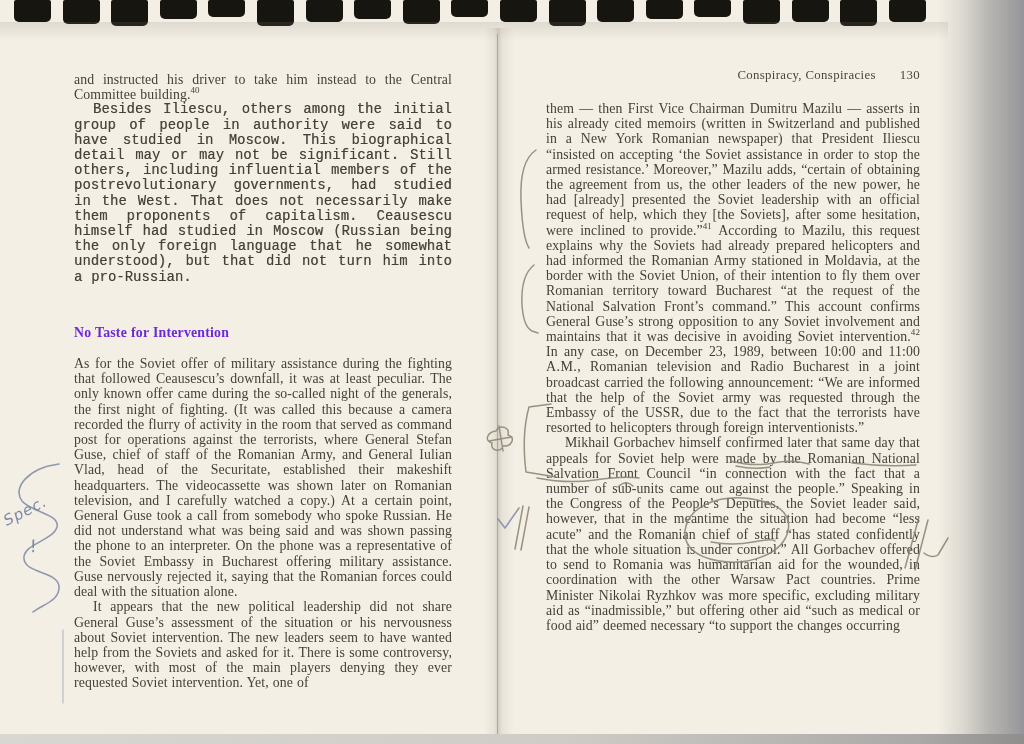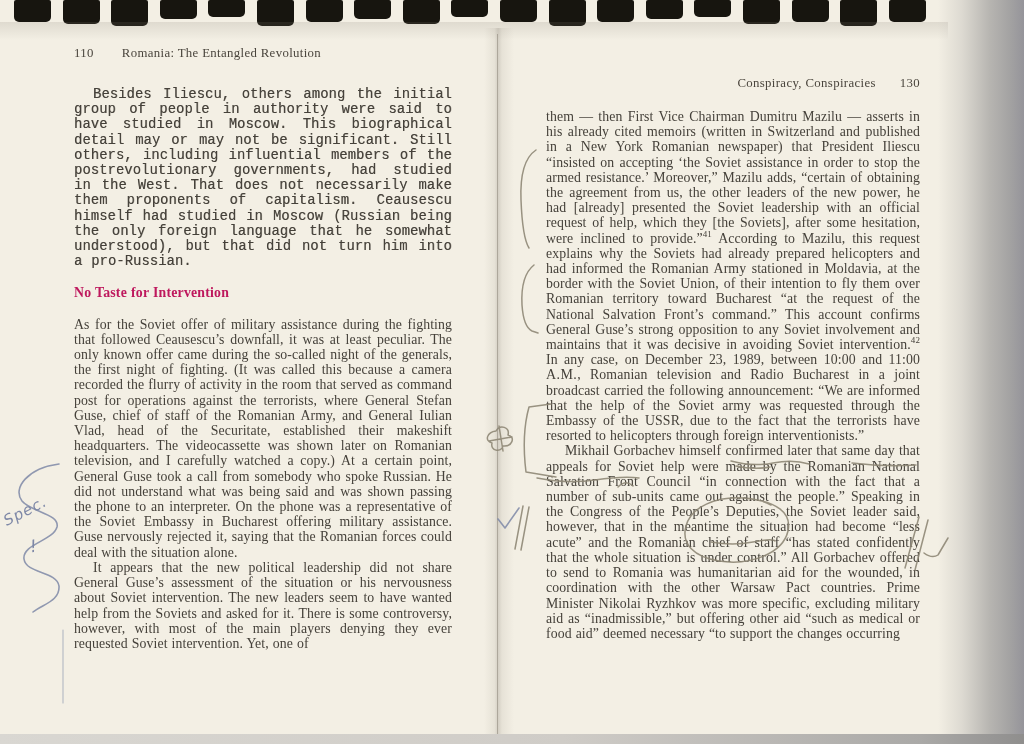--- a/index.html
+++ b/index.html
@@ -22,31 +22,31 @@
   .edge-right{position:absolute;top:0;right:0;width:86px;height:100%;
     background:linear-gradient(90deg,rgba(181,179,175,0) 0%,rgba(187,185,181,.4) 28%,#b7b5b1 60%,#a3a2a2 84%,#95949a 100%);}
   .edge-bottom{position:absolute;left:0;bottom:0;width:100%;height:10px;
     background:linear-gradient(90deg,#d9d7d2 0%,#cfccc7 55%,#aaa9a7 90%,#8f8e8d 100%);}
   .gutter{position:absolute;left:484px;top:28px;width:30px;height:708px;
     background:linear-gradient(90deg,rgba(120,112,98,0) 0%,rgba(120,112,98,.10) 35%,rgba(100,92,80,.22) 47%,rgba(120,112,98,.10) 60%,rgba(120,112,98,0) 100%);}
   .gutter-line{position:absolute;left:497px;top:34px;width:1px;height:700px;background:rgba(110,102,90,.40);}
   
   .page{position:absolute;}
   .page-left{left:74px;top:46px;width:378px;}
-  .page-right{left:546px;top:76px;width:374px;}
+  .page-right{left:546px;top:68px;width:374px;}
   .pg-header{display:flex;font-size:12.8px;letter-spacing:.35px;color:#4a453d;}
   .page-left .pg-header{gap:28px;}
   .page-right .pg-header{justify-content:flex-end;gap:24px;}
   .body-left{margin-top:26px;}
   .body-right{margin-top:18px;}
   .bodytext{font-size:13.8px;line-height:15.2px;text-align:justify;letter-spacing:.1px;word-spacing:.4px;}
   .bodytext p{margin:0;}
   .indent{text-indent:19px;}
   .ghost{text-shadow:.4px 0 0 rgba(70,64,55,.5);font-family:Liberation Mono, monospace;}
-  h3.sec{font-size:13.8px;margin:16px 0 16px;letter-spacing:.2px;color:#be185d;}
+  h3.sec{font-size:13.8px;margin:40px 0 16px;letter-spacing:.2px;color:#6d28d9;}
   sup{font-size:9px;line-height:0;}
   .it{}
   .sc{font-size:14px;letter-spacing:.4px;}
   
   .hand-note{position:absolute;left:2px;top:502px;transform:rotate(-27deg);
     font-family:"DejaVu Sans",sans-serif;font-style:italic;font-size:15px;
     color:var(--pen,#7e88a7);letter-spacing:1px;}
   .hand-mark{position:absolute;left:30px;top:536px;transform:rotate(-10deg);
     font-family:"DejaVu Sans",sans-serif;font-style:italic;font-size:17px;
     color:var(--pen,#7e88a7);}
@@ -64,25 +64,22 @@
   <div class="spiral">
     <span></span><span></span><span></span><span></span><span></span><span></span><span></span><span></span><span></span><span></span><span></span><span></span><span></span><span></span><span></span><span></span><span></span><span></span><span></span>
   </div>
   <div class="top-shade"></div>
   <div class="gutter"></div>
   <div class="gutter-line"></div>
   <div class="edge-right"></div>
   <div class="edge-bottom"></div>
 
   <div class="page page-left">
-    <div class="pg-header">
-      <span>110</span>
-      <span>Romania: The Entangled Revolution</span>
-    </div>
     <div class="body-left bodytext">
+      <p><span>and instructed his driver to take him instead to the Central Committee building.</span><sup>40</sup></p>
       <p class="indent ghost"><span>Besides Iliescu, others among the initial group of people in authority were said to have studied in Moscow. This biographical detail may or may not be significant. Still others, including influential members of the postrevolutionary governments, had studied in the West. That does not necessarily make them proponents of capitalism. Ceausescu himself had studied in Moscow (Russian being the only foreign language that he somewhat understood), but that did not turn him into a pro-Russian.</span></p>
       <h3 class="sec">No Taste for Intervention</h3>
       <p><span>As for the Soviet offer of military assistance during the fighting that followed Ceausescu’s downfall, it was at least peculiar. The only known offer came during the so-called night of the generals, the first night of fighting. (It was called this because a camera recorded the flurry of activity in the room that served as command post for operations against the terrorists, where General Stefan Guse, chief of staff of the Romanian Army, and General Iulian Vlad, head of the </span><span class="it">Securitate</span><span>, established their makeshift headquarters. The videocassette was shown later on Romanian television, and I carefully watched a copy.) At a certain point, General Guse took a call from somebody who spoke Russian. He did not understand what was being said and was shown passing the phone to an interpreter. On the phone was a representative of the Soviet Embassy in Bucharest offering military assistance. Guse nervously rejected it, saying that the Romanian forces could deal with the situation alone.</span></p>
       <p class="indent"><span>It appears that the new political leadership did not share General Guse’s assessment of the situation or his nervousness about Soviet intervention. The new leaders seem to have wanted help from the Soviets and asked for it. There is some controversy, however, with most of the main players denying they ever requested Soviet intervention. Yet, one of</span></p>
     </div>
   </div>
 
   <div class="page page-right">
     <div class="pg-header">
       <span>Conspiracy, Conspiracies</span>

